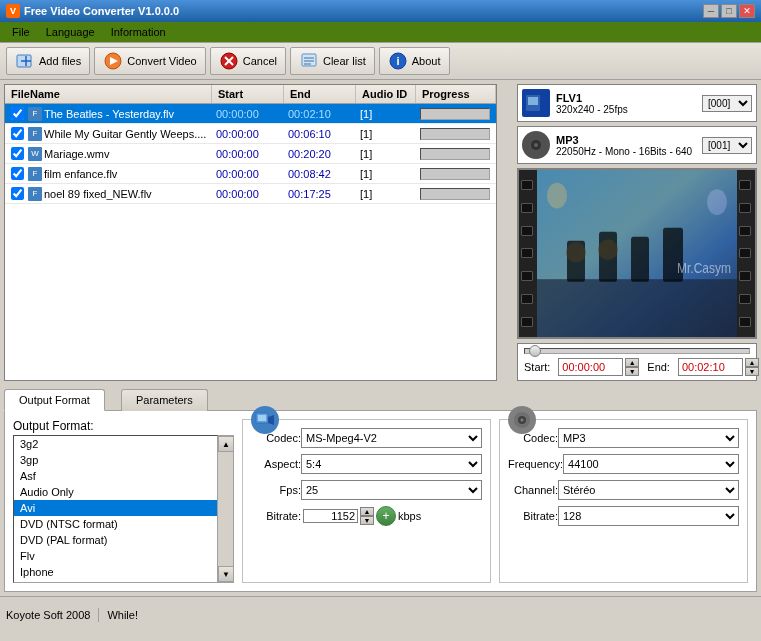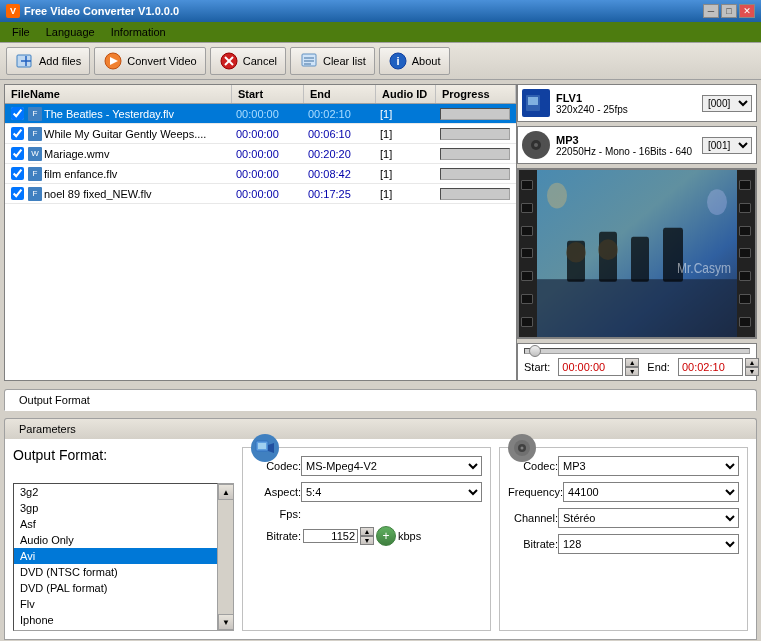--- a/index.html
+++ b/index.html
@@ -94,21 +94,21 @@
       display: flex;
       align-items: center;
       justify-content: center;
     }
     .icon-add { color: #2080e0; font-size: 16px; }
     .main-content {
       display: flex;
       height: 305px;
       background: #d4d0c8;
       padding: 4px;
-      gap: 0;
+      gap: 20px;
     }
     .file-list-panel {
       flex: 1;
       background: white;
       border: 1px solid #808080;
     }
     .file-list-header {
       display: flex;
       background: linear-gradient(to bottom, #f0ece4, #e0dcd4);
       border-bottom: 1px solid #a0a0a0;
@@ -300,23 +300,22 @@
       justify-content: center;
       font-size: 7px;
     }
     .bottom-panel {
       background: #d4d0c8;
       padding: 4px;
       flex: 1;
     }
     .tabs {
       display: flex;
-      gap: 7px;
+      gap: 16px;
       margin-bottom: -1px;
-      flex-direction: column;
     }
     .tab {
       padding: 4px 14px;
       background: linear-gradient(to bottom, #e8e4dc, #d4d0c8);
       border: 1px solid #a0a0a0;
       border-bottom: none;
       cursor: pointer;
       font-size: 11px;
       border-radius: 3px 3px 0 0;
     }
@@ -456,21 +455,21 @@
       display: flex;
       align-items: center;
       gap: 8px;
       height: 22px;
     }
     .status-divider {
       width: 1px;
       height: 14px;
       background: #a0a0a0;
     }
-    .output-label { font-size: 14px; margin-bottom: 20px; }
+    .output-label { font-size: 12px; margin-bottom: 2px; }
     .size-edit-btn {
       width: 20px;
       height: 20px;
       background: linear-gradient(to bottom, #f0ece4, #ddd8d0);
       border: 1px solid #808080;
       cursor: pointer;
       display: flex;
       align-items: center;
       justify-content: center;
       font-size: 10px;
@@ -805,20 +804,23 @@
           </select>
         </div>
         <div class="settings-row">
           <span class="settings-label">Aspect:</span>
           <select class="settings-select">
             <option>5:4</option>
           </select>
         </div>
         <div class="settings-row">
           <span class="settings-label">Fps:</span>
+          <select class="settings-select">
+            <option>25</option>
+          </select>
         </div>
         <div class="settings-row bitrate-row">
           <span class="settings-label">Bitrate:</span>
           <input type="text" class="settings-input" value="1152" style="">
           <div class="spin-buttons">
             <div class="spin-btn">▲</div>
             <div class="spin-btn">▼</div>
           </div>
           <div class="add-btn">+</div>
           <span class="kbps-label">kbps</span>

